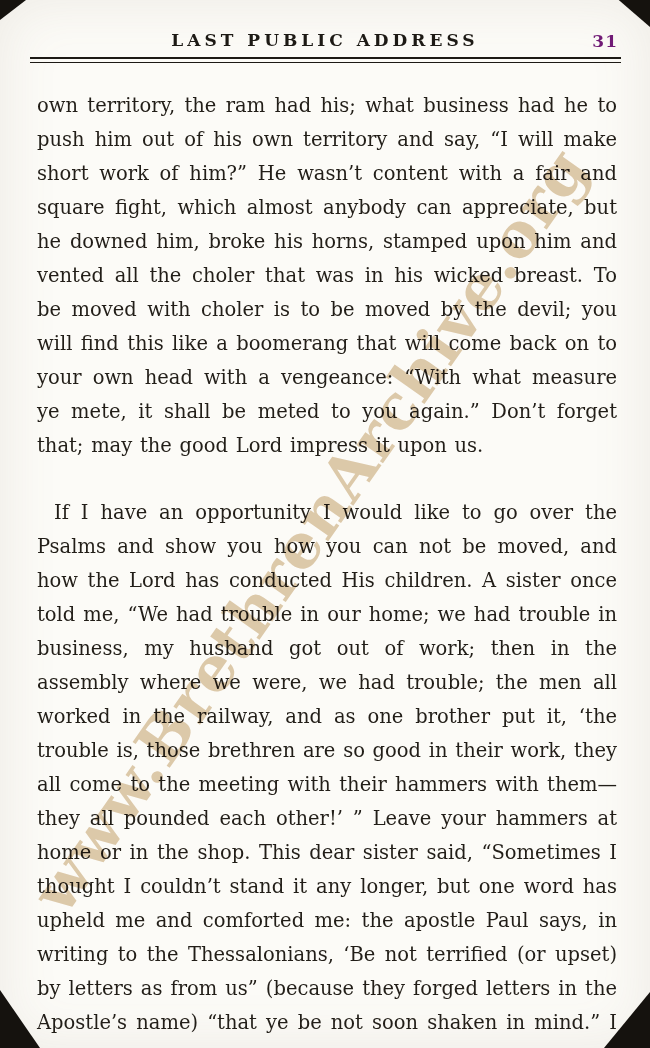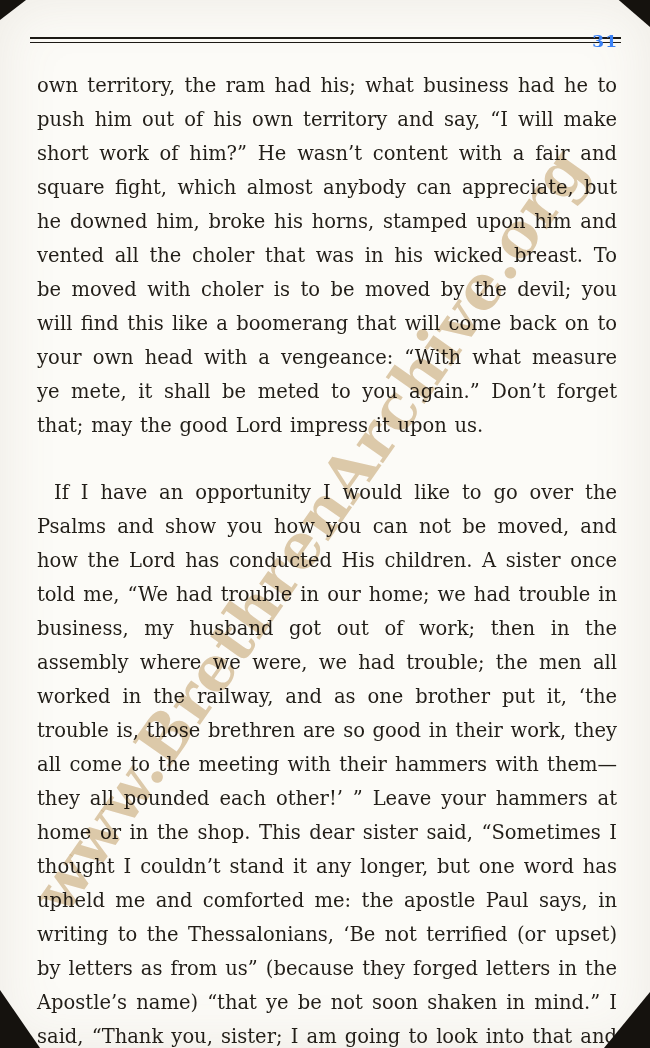--- a/index.html
+++ b/index.html
@@ -34,21 +34,21 @@
     letter-spacing: 4px;
     color: #1d1a15;
   }
   .page-number {
     position: absolute;
     right: 32px;
     top: 31px;
     font-size: 17px;
     font-weight: bold;
     letter-spacing: 1px;
-    color: #3b82f6;
+    color: #701a75;
   }
   .header-rule {
     margin: 7px 29px 0 30px;
     height: 6px;
     border-top: 2.5px solid #1d1a15;
     border-bottom: 1.5px solid #1d1a15;
   }
 
   
   .body-text {
@@ -88,20 +88,21 @@
 <div class="page">
 
   <div class="corner c-tl"></div>
   <div class="corner c-tr"></div>
   <div class="corner c-bl"></div>
   <div class="corner c-br"></div>
 
   <div class="watermark">www.BrethrenArchive.org</div>
 
   <header class="header">
+    <span class="running-title">LAST PUBLIC ADDRESS</span>
     <span class="page-number">31</span>
   </header>
 
   <div class="header-rule"></div>
 
   <main class="body-text">
     <p class="para">own territory, the ram had his; what business had he to push him out of his own territory and say, “I will make short work of him?”  He wasn’t content with a fair and square fight, which almost anybody can appreciate, but he downed him, broke his horns, stamped upon him and vented all the choler that was in his wicked breast. To be moved with choler is to be moved by the devil; you will find this like a boomerang that will come back on to your own head with a vengeance: “With what measure ye mete, it shall be meted to you again.” Don’t forget that; may the good Lord impress it upon us.</p>
     <p class="para indent">If I have an opportunity I would like to go over the Psalms and show you how you can not be moved, and how the Lord has conducted His children.  A sister once told me, “We had trouble in our home; we had trouble in business, my husband got out of work; then in the assembly where we were, we had trouble; the men all worked in the railway, and as one brother put it, ‘the trouble is, those brethren are so good in their work, they all come to the meeting with their hammers with them—they all pounded each other!’ ”  Leave your hammers at home or in the shop.  This dear sister said, “Sometimes I thought I couldn’t stand it any longer, but one word has upheld me and comforted me: the apostle Paul says, in writing to the Thessalonians, ‘Be not terrified (or upset) by letters as from us” (because they forged letters in the Apostle’s name) “that ye be not soon shaken in mind.”  I said, “Thank you, sister; I am going to look into that and preach on it, too.”</p>
   </main>
 

